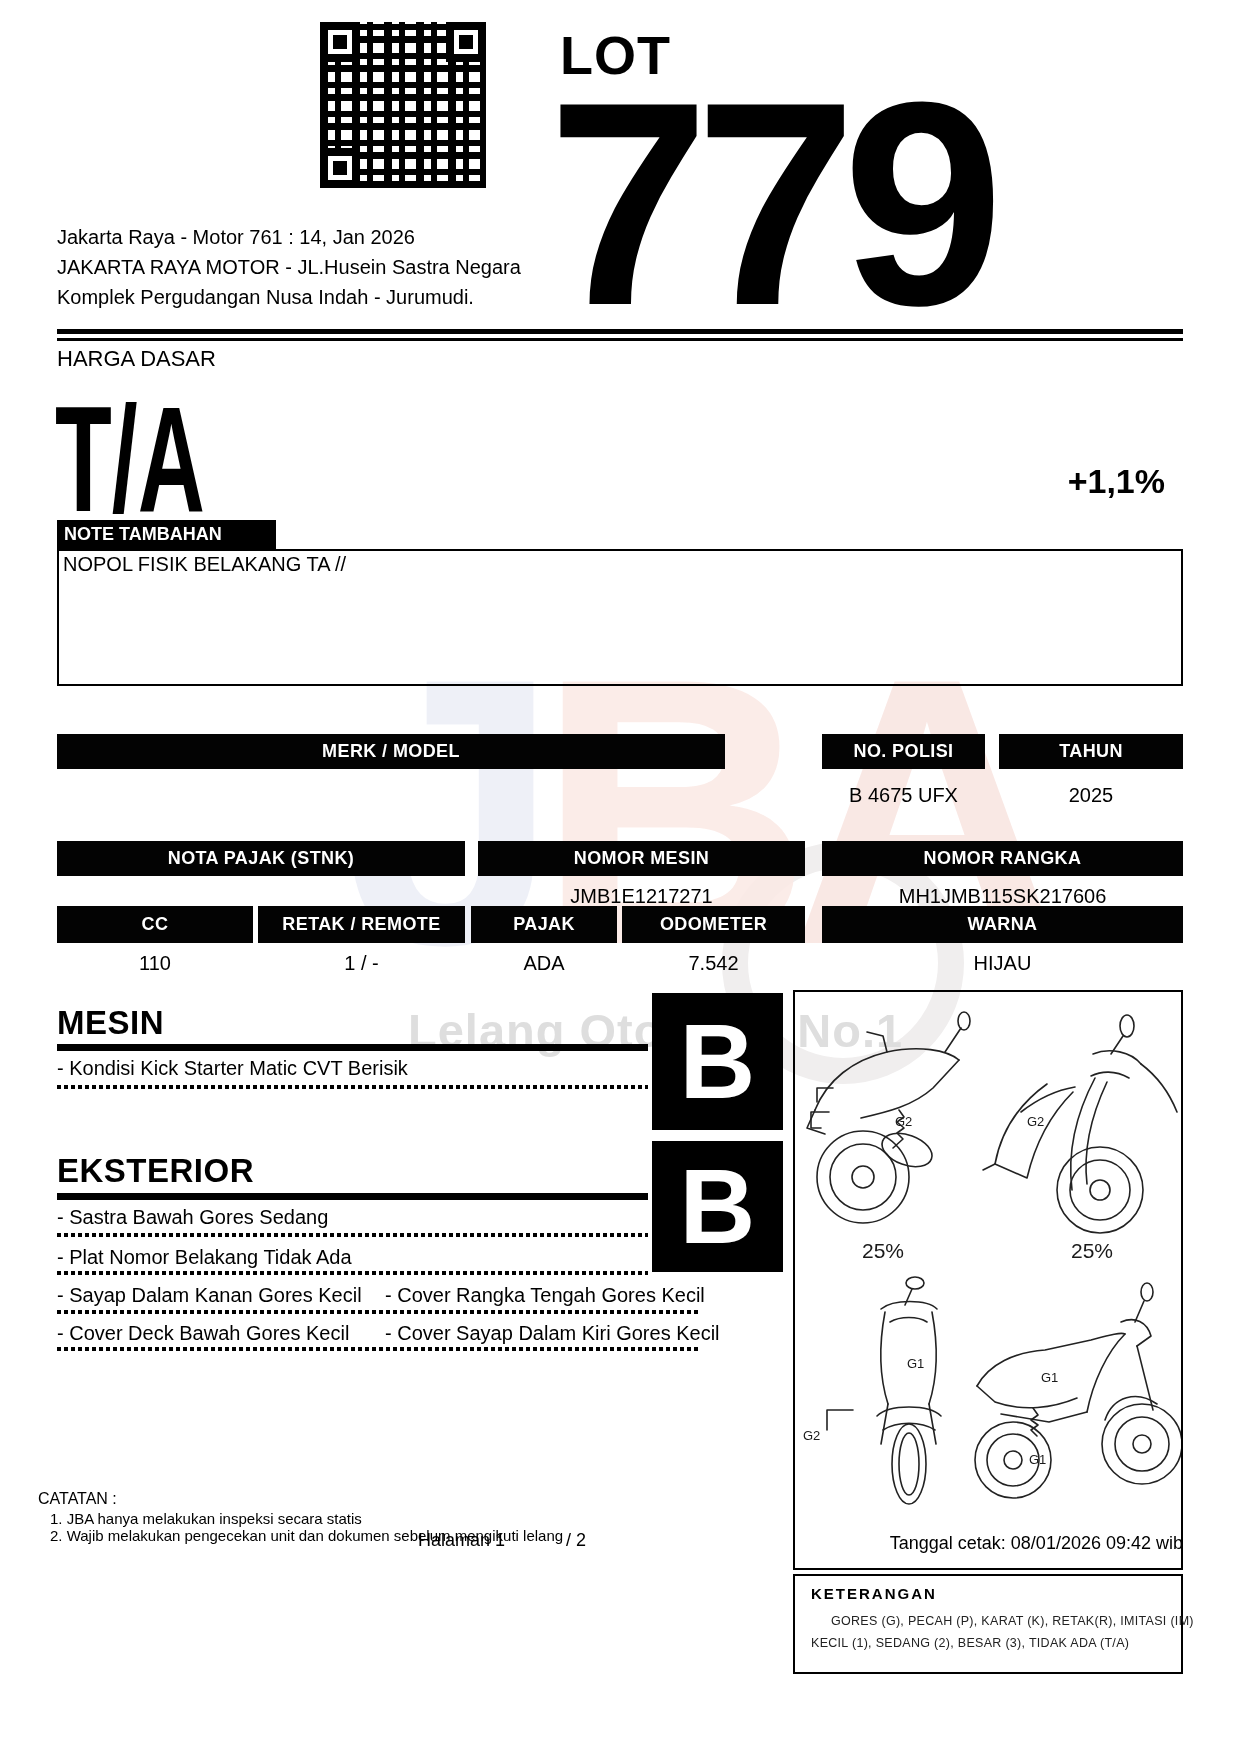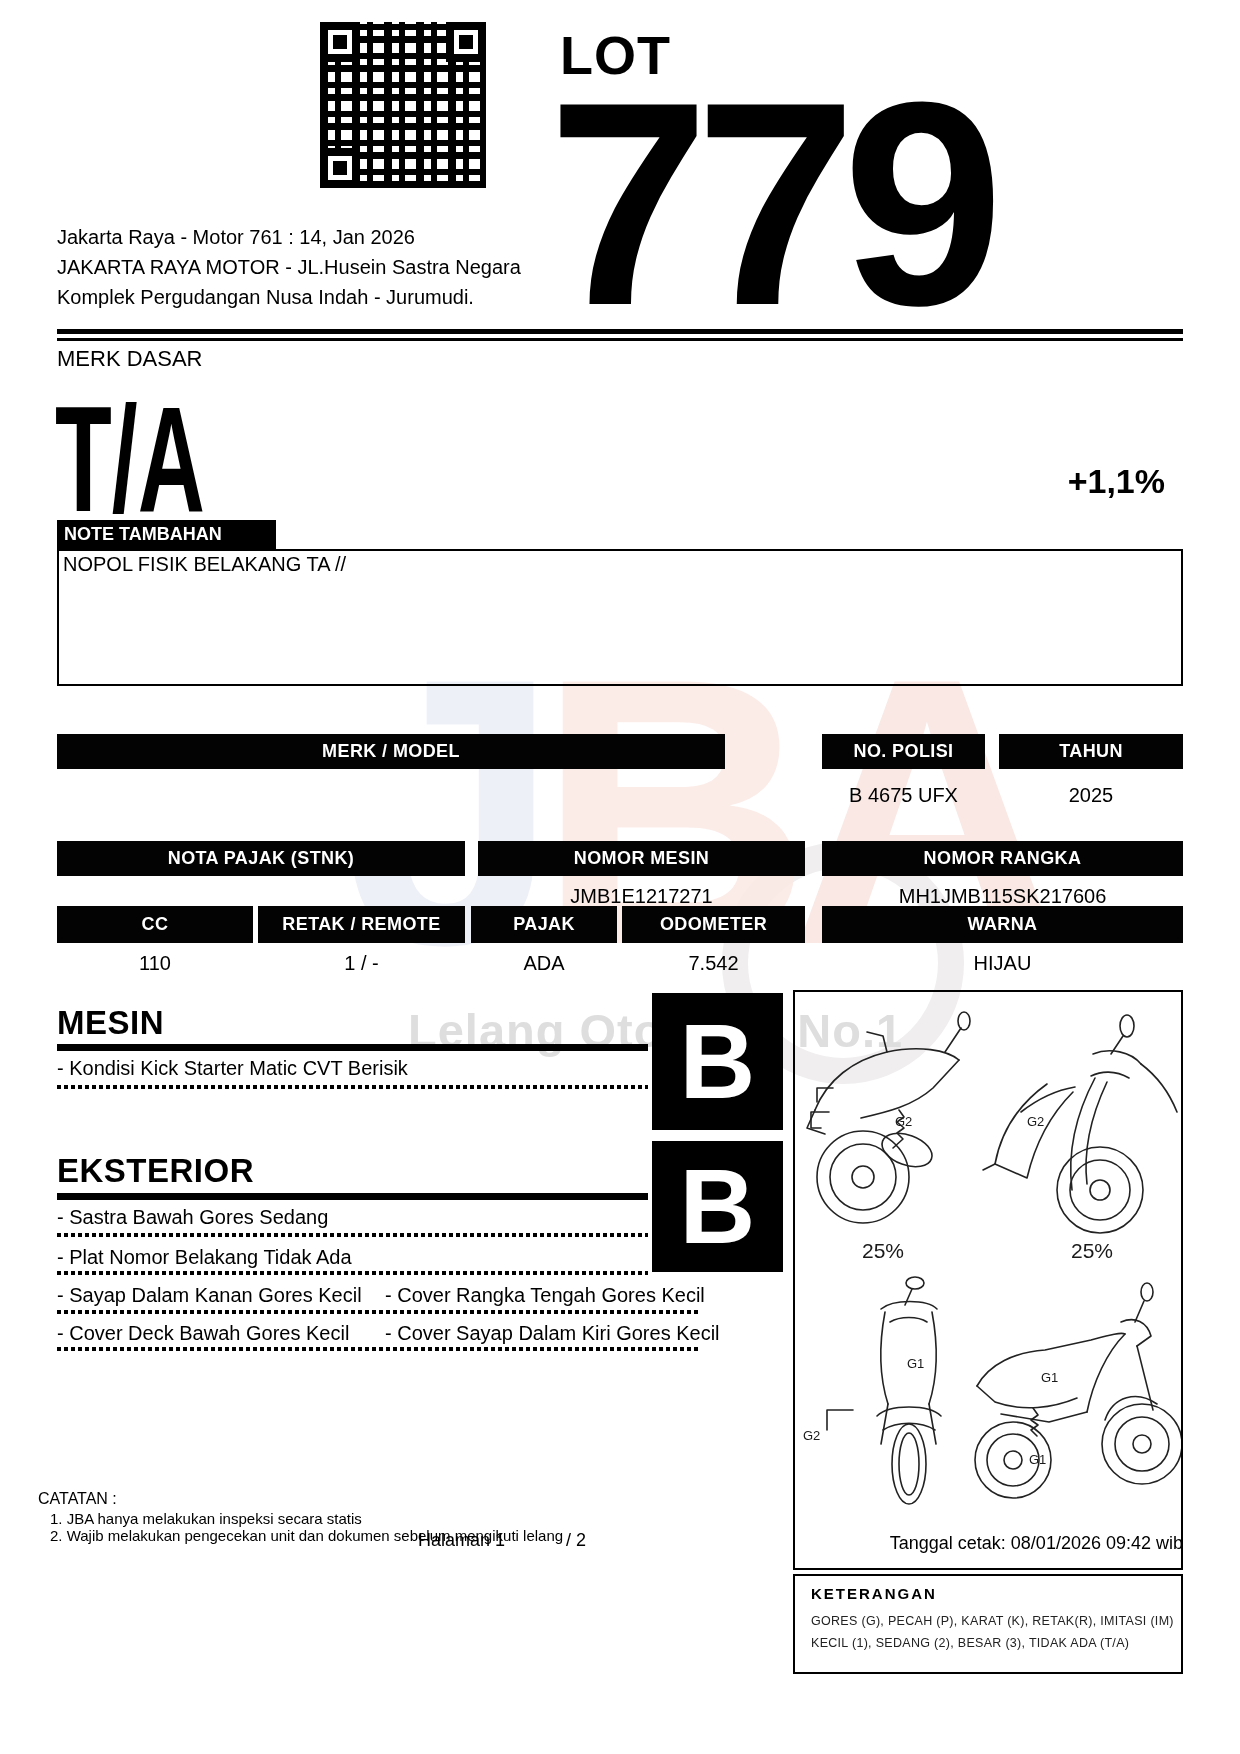--- a/index.html
+++ b/index.html
@@ -78,21 +78,21 @@
         <span></span>
       </div>
   </div>
   <div id="lot-label" class="abs z">LOT</div>
   <div id="lot-number" class="abs z">779</div>
   <div class="abs z addr" style="top:226px;">Jakarta Raya - Motor 761 : 14, Jan 2026</div>
   <div class="abs z addr" style="top:256px;">JAKARTA RAYA MOTOR - JL.Husein Sastra Negara</div>
   <div class="abs z addr" style="top:286px;">Komplek Pergudangan Nusa Indah - Jurumudi.</div>
 
   <div id="rule-double" class="abs z"></div>
-  <div id="harga-label" class="abs z">MERK DASAR</div>
+  <div id="harga-label" class="abs z">HARGA DASAR</div>
   <div id="harga-value" class="abs z">T/A</div>
   <div id="price-adj" class="abs z">+1,1%</div>
 
   <div id="note-tab" class="abs z">
       <span>NOTE TAMBAHAN</span>
     </div>
   <div id="note-box" class="abs z"></div>
   <div id="note-text" class="abs z">NOPOL FISIK BELAKANG TA //</div>
 
   <div class="abs z bar" style="left:57px;top:734px;width:668px;height:35px;">MERK / MODEL</div>
@@ -214,21 +214,21 @@
       </g>
       <text x="112" y="376" font-size="13" stroke="none" fill="#333">G1</text>
       <text x="8" y="448" font-size="13" stroke="none" fill="#333">G2</text>
       <text x="246" y="390" font-size="13" stroke="none" fill="#333">G1</text>
       <text x="234" y="472" font-size="13" stroke="none" fill="#333">G1</text>
     </svg>
   </div>
 
   <div id="keterangan-box" class="abs z"></div>
   <div id="ket-title" class="abs z">KETERANGAN</div>
-  <div class="abs z ket-line" style="top:1614px;">GORES (G), PECAH (P), KARAT (K), RETAK(R), IMITASI (IM)</div>
+  <div class="abs z ket-line" style="top:1614px;margin-left:20px;">GORES (G), PECAH (P), KARAT (K), RETAK(R), IMITASI (IM)</div>
   <div class="abs z ket-line" style="top:1636px;">KECIL (1), SEDANG (2), BESAR (3), TIDAK ADA (T/A)</div>
 
   <div id="catatan-title" class="abs z">CATATAN :</div>
   <div class="abs z cat-item" style="top:1510px;">1. JBA hanya melakukan inspeksi secara statis</div>
   <div class="abs z cat-item" style="top:1527px;">2. Wajib melakukan pengecekan unit dan dokumen sebelum mengikuti lelang</div>
   <div id="page-num" class="abs z">Halaman 1</div>
   <div id="page-of" class="abs z">/ 2</div>
   <div id="print-date" class="abs z">Tanggal cetak: 08/01/2026 09:42 wib</div>
 
 </div>

